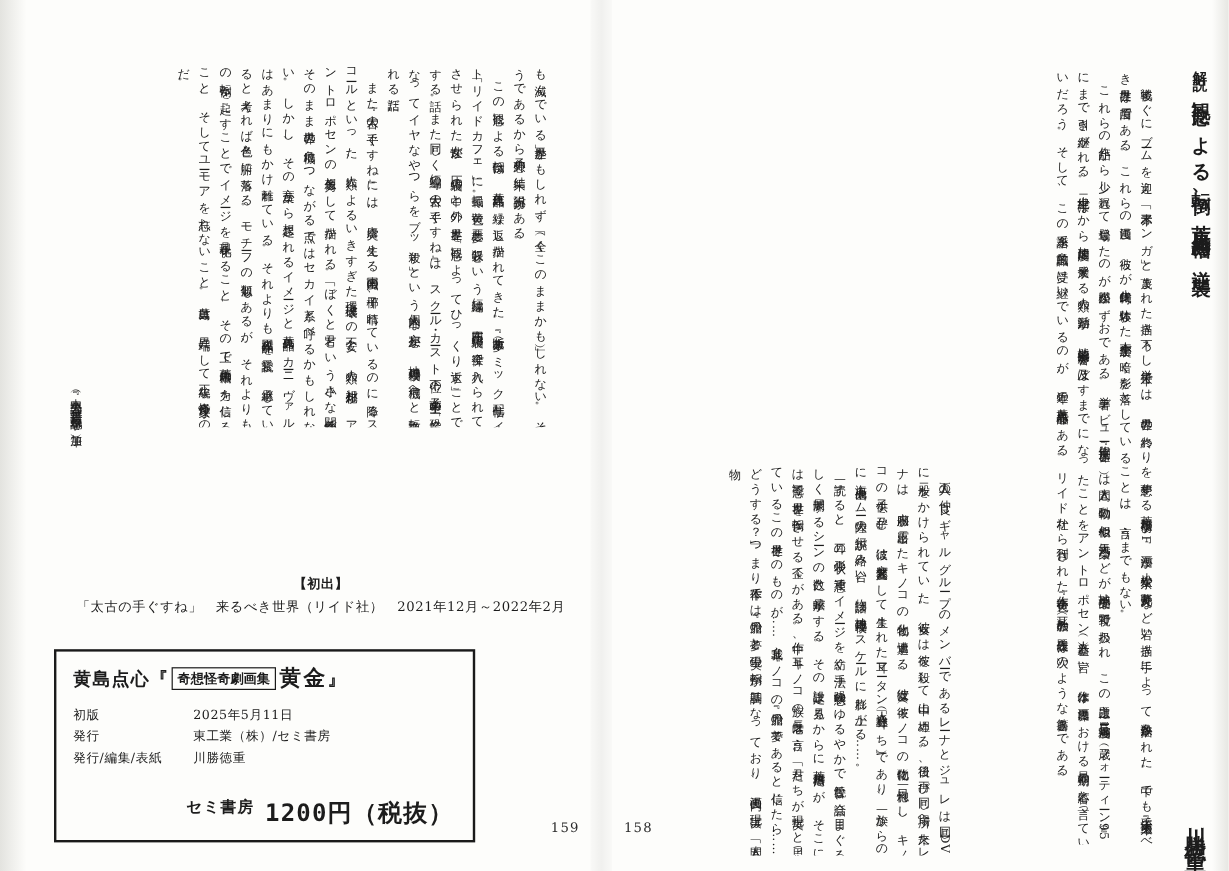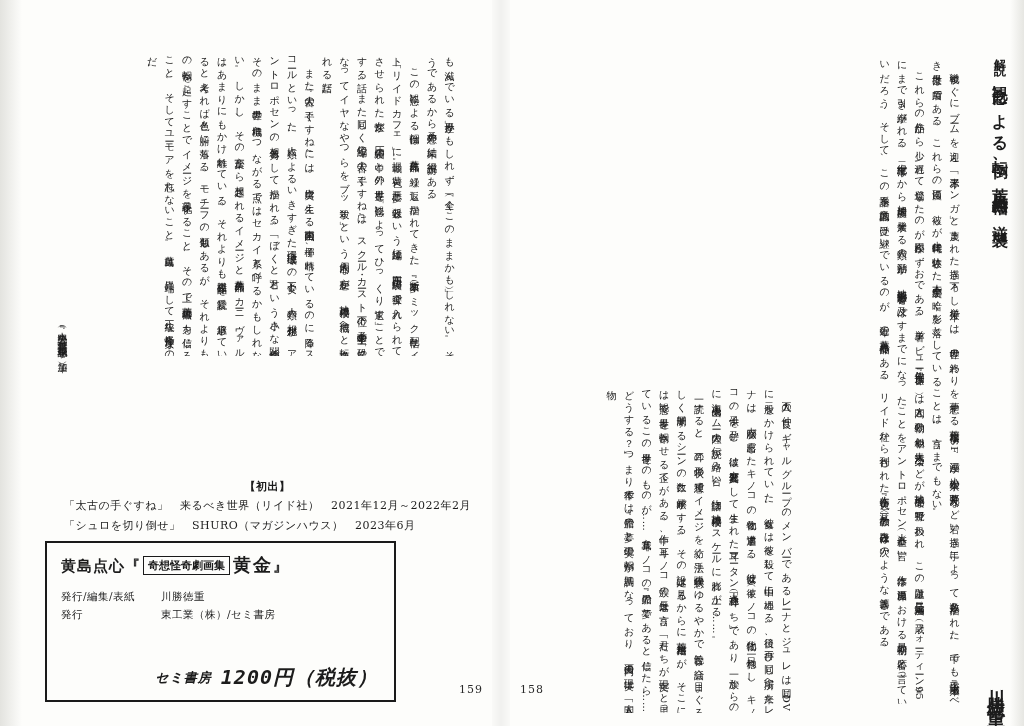--- a/index.html
+++ b/index.html
@@ -45,22 +45,22 @@
               border:2px solid #1a1a1a; padding:10px 14px; background:#fdfdfb; }
   .colophon-title { margin-bottom:10px; font-family:"Liberation Sans", sans-serif; }
   .ctitle-author { font-size:15px; font-weight:bold; letter-spacing:1px; }
   .ctitle-bracket { font-size:15px; font-weight:bold; }
   .series-box { display:inline-block; border:1.5px solid #1a1a1a; font-size:11px; font-weight:bold;
                 padding:1px 4px; vertical-align:2px; margin:0 3px; }
   .title-main { font-size:18px; font-weight:bold; letter-spacing:2px; }
   .colophon-rows { font-size:10.5px; line-height:1.72; letter-spacing:0.5px; }
   .crow { display:flex; }
   .crow .lbl { width:100px; flex:none; }
-  .price { position:absolute; right:16px; bottom:9px; display:flex; align-items:center; gap:9px;
-           font-family:"Liberation Sans", sans-serif;font-style:italic; }
+  .price { position:absolute; right:16px; bottom:9px; display:flex; align-items:flex-start; gap:9px;
+           font-family:"Liberation Sans", sans-serif; }
   .price .pub { font-size:13px; font-weight:bold; letter-spacing:1px; }
   .price .amt { font-size:20px; font-weight:bold; font-family:"DejaVu Sans Mono", monospace;
                 letter-spacing:1px; }
 
   .pagenum { position:absolute; font-size:11px; color:#2a2a2a; letter-spacing:1px; }
   .pagenum-left  { left:459px; top:683px; }
   .pagenum-right { left:520px; top:683px;text-align:right; }
 </style>
 </head>
 <body>
@@ -84,35 +84,38 @@
   <div class="pagenum pagenum-right">158</div>
 
   <div class="vtext left-body">も滅んでいる」世界かもしれず、「（全くこのままかも）」しれない。そうであるから予想外の結末に説得力がある。
 　この観念による転倒は、黄島作品に繰り返し描かれてきた。『断末夢』（コミック配信サイト「リイドカフェ」に掲載。『黄色い悪夢』に収録）という短編は、布団圧縮袋に全裸で入れられて窒息死させられた女性が、圧縮袋の中と外の世界を「観念によってひっくり返す」ことで脱出する話。また同じく短編の『太古の手ぐすね』は、スクール・カースト下位の女子中学生の「恐竜になってイヤなやつらをブッ殺す」という個人的な妄想が、地球規模の危機へと転換される話だ。
 　また『太古の手ぐすね』には、唐突に生える南国風の椰子、晴れているのに降るスコールといった、人類によるいきすぎた環境破壊への不安と、人類の相対化が、アントロポセンの想像力として描かれる。「ぼくと君」という小さな関係性がそのまま世界の危機につながる点ではセカイ系と呼べるかもしれない。しかし、その言葉から想起されるイメージと黄島作品のカーニヴァル性はあまりにもかけ離れている。それよりも楳図作品を愛読し、継承していると考えれば色々と腑に落ちる。モチーフの類似もあるが、それよりも認識の転倒を起こすことでイメージを具現化すること、その上で荒唐無稽の力を信じること、そしてユーモアを忘れないこと。黄島は、異端にして正統な怪奇作家なのだ。</div>
   <div class="attribution">（『中央公論』二〇二三年六月号掲載記事を加筆）</div>
 
   <div class="shoshutsu">
     <div class="sho-heading">【初出】</div>
     <div class="sho-entry">「太古の手ぐすね」　来るべき世界（リイド社）　2021年12月～2022年2月</div>
-    <div class="sho-entry">「シュロを切り倒せ」　SHURO（マガジンハウス）　2023年6月</div>
   </div>
 
   <div class="colophon">
     <div class="colophon-title">
       <span class="ctitle-author">黄島点心</span><span class="ctitle-bracket">『</span><span class="series-box">奇想怪奇劇画集</span><span class="title-main">黄金</span><span class="ctitle-bracket">』</span>
     </div>
     <div class="colophon-rows">
       <div class="crow">
-        <span class="lbl">発行/編集/表紙</span>
-        <span class="val">川勝徳重</span>
+        <span class="lbl">初版</span>
+        <span class="val">2025年5月11日</span>
       </div>
       <div class="crow">
         <span class="lbl">発行</span>
         <span class="val">東工業（株）/セミ書房</span>
+      </div>
+      <div class="crow">
+        <span class="lbl">発行/編集/表紙</span>
+        <span class="val">川勝徳重</span>
       </div>
     </div>
     <div class="price">
       <span class="pub">セミ書房</span>
       <span class="amt">1200円（税抜）</span>
     </div>
   </div>
 
   <div class="pagenum pagenum-left">159</div>
 </div>

